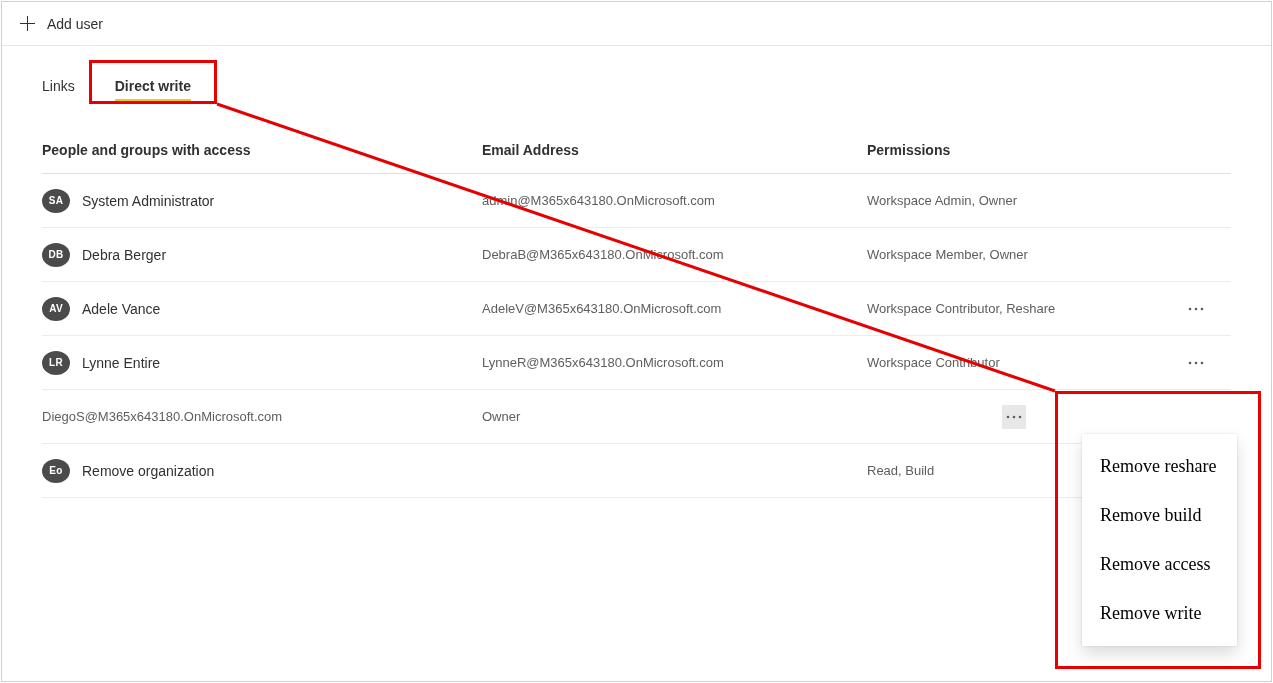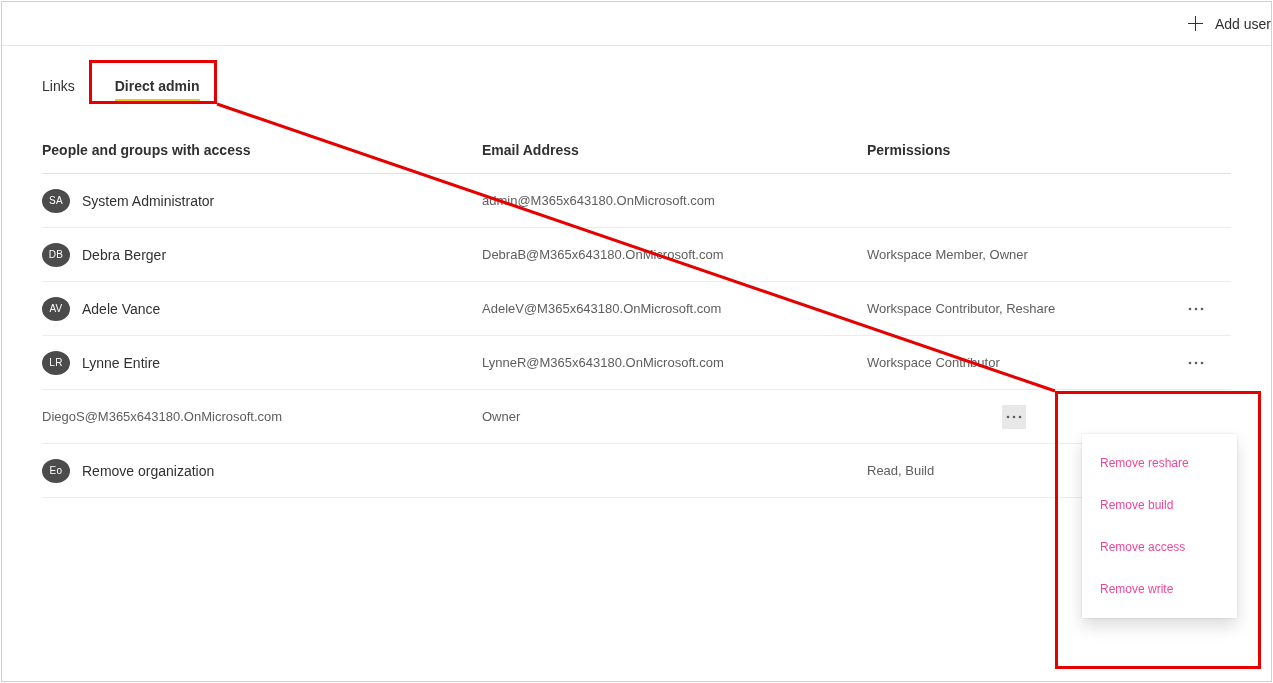--- a/index.html
+++ b/index.html
@@ -20,21 +20,20 @@
     border: 1px solid #d0d0d0;
     background: #fff;
   }
   
   .cmdbar {
     height: 44px;
     border-bottom: 1px solid #e5e5e5;
     display: flex;
     align-items: center;
     padding-left: 18px;
-    justify-content: flex-end;
   }
   .add-user-btn {
     display: flex;
     align-items: center;
     gap: 12px;
     cursor: pointer;
     color: #323130;
     font-size: 14px;
   }
   .plus-icon svg { display:block; }
@@ -91,21 +90,21 @@
     display: flex;
     align-items: center;
     gap: 12px;
   }
   .avatar {
     width: 28px; height: 24px;
     border-radius: 50%;
     background: #4b4b4b;
     color: #fff;
     font-size: 10px;
-    font-weight: 400;
+    font-weight: 700;
     display: flex;
     align-items: center;
     justify-content: center;
     letter-spacing: 0.3px;
     flex-shrink: 0;
   }
   .cell-actions {
     display: flex;
     justify-content: center;
   }
@@ -128,23 +127,24 @@
     left: 1080px;
     top: 432px;
     width: 155px;
     background: #fff;
     box-shadow: 0 8px 16px rgba(0,0,0,0.14), 0 0 2px rgba(0,0,0,0.12);
     padding: 8px 0;
     z-index: 10;
   }
   .ctxitem {
     padding: 14px 18px;
-    font-size: 12px;
-    color: #ec4899;
-    cursor: pointer;
+    font-size: 18px;
+    color: #000000;
+    cursor: pointer;
+    font-family: Liberation Serif, serif;
   }
 
   
   .callout-box {
     position: absolute;
     border: 3px solid #e60000;
     pointer-events: none;
   }
   .callout-line {
     position: absolute;
@@ -165,38 +165,39 @@
       </span>
       <span>Add user</span>
     </div>
   </div>
 
   <div class="tabs">
     <div class="tab">
       <span>Links</span>
     </div>
     <div class="tab active">
-      <span>Direct admin</span>
+      <span>Direct write</span>
     </div>
   </div>
 
   <div class="grid">
     <div class="gridhead">
       <div>People and groups with access</div>
       <div>Email Address</div>
       <div>Permissions</div>
       <div></div>
     </div>
     <div id="rows">
         <div class="gridrow">
           <div class="cell-name">
             <div class="avatar">SA</div>
             <span>System Administrator</span>
           </div>
           <div class="cell-email">admin@M365x643180.OnMicrosoft.com</div>
+          <div class="cell-perm">Workspace Admin, Owner</div>
           <div class="cell-actions"></div>
         </div>
         <div class="gridrow">
           <div class="cell-name">
             <div class="avatar">DB</div>
             <span>Debra Berger</span>
           </div>
           <div class="cell-email">DebraB@M365x643180.OnMicrosoft.com</div>
           <div class="cell-perm">Workspace Member, Owner</div>
           <div class="cell-actions"></div>

